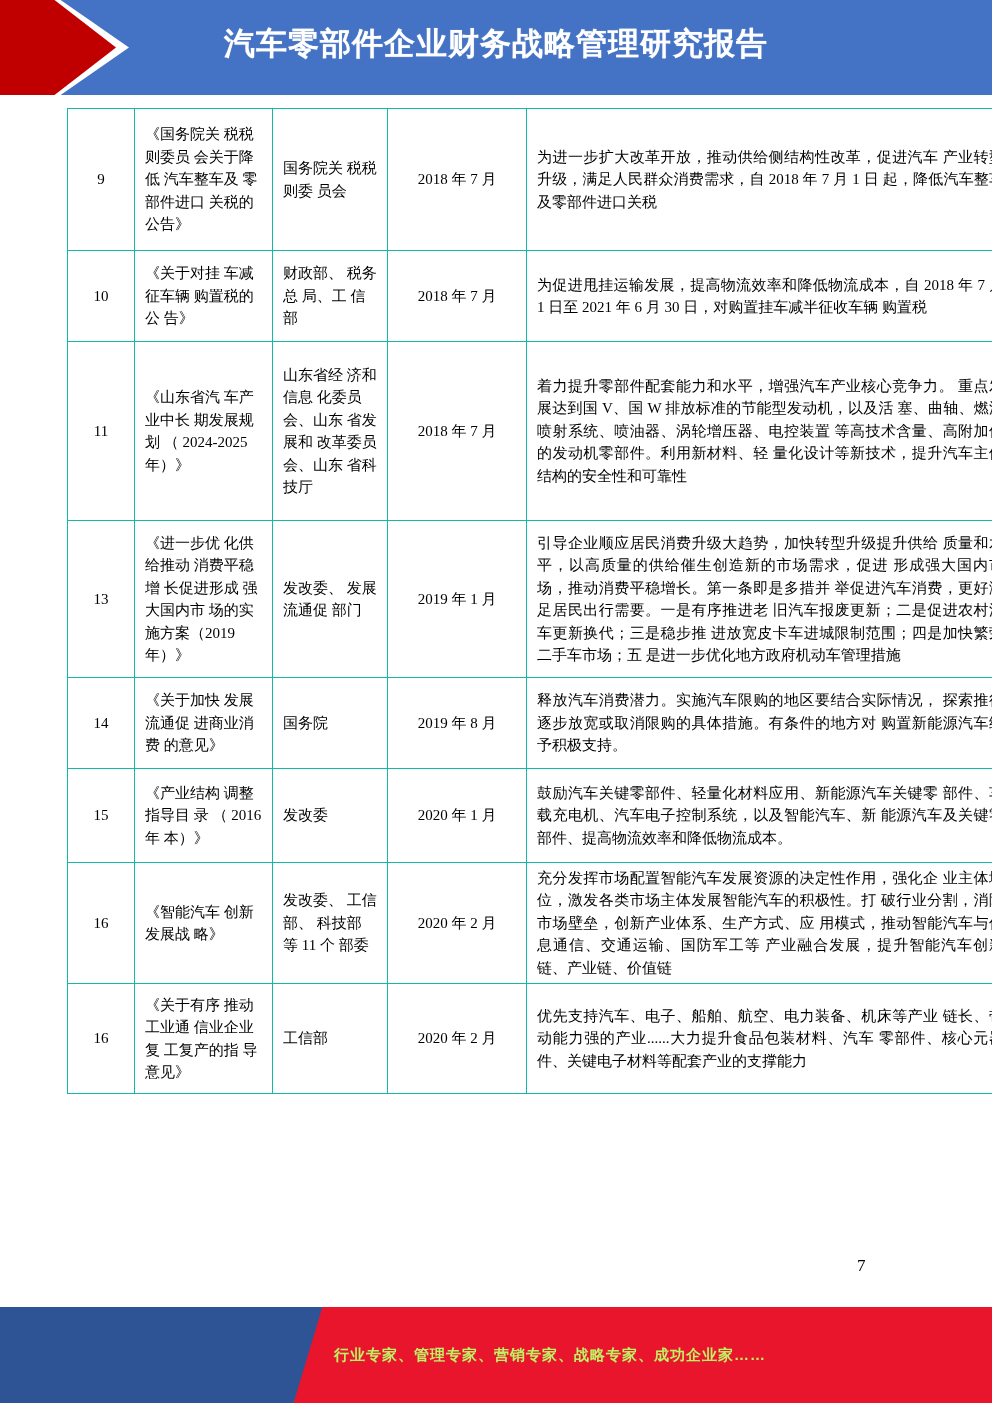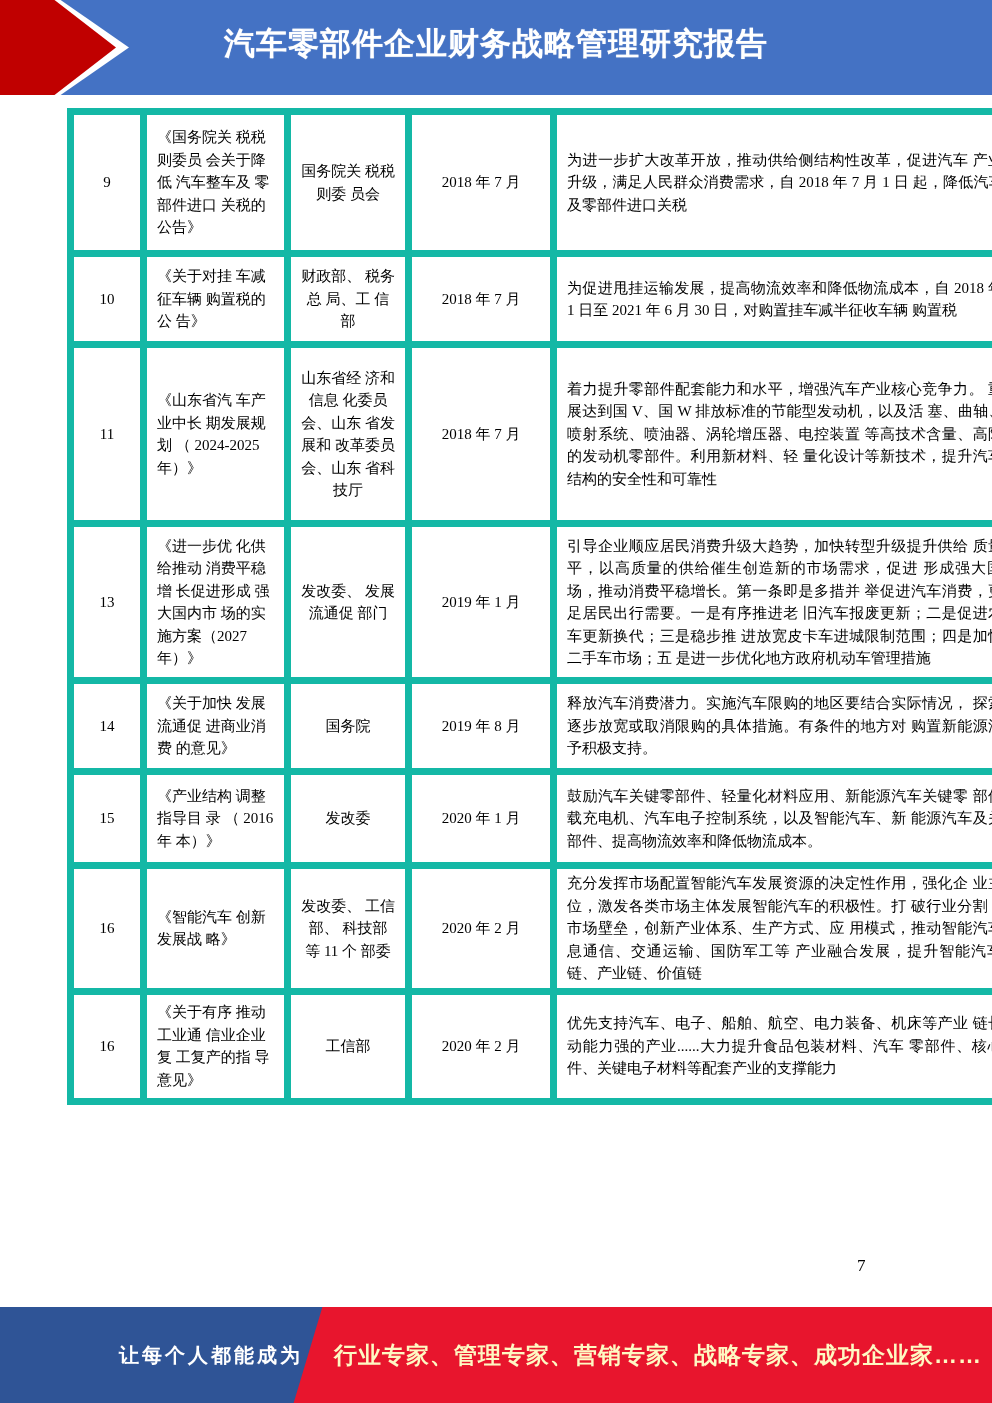--- a/index.html
+++ b/index.html
@@ -26,46 +26,46 @@
     font-family:"Liberation Sans","DejaVu Sans",sans-serif;
     text-shadow:0 0 1px rgba(255,255,255,.6);
   }
 
   
   .policy-table {
     position:absolute; top:108px; left:67px; width:854px;
     border-collapse:collapse; table-layout:fixed;
   }
   .policy-table td {
-    border:7px solid #14b8a6; vertical-align:middle;
+    border:1px solid #14b8a6; vertical-align:middle;
     font-size:15px; line-height:1.5; padding:3px 10px; word-break:break-all;
   }
   .c-no     { width:46px;  text-align:center; }
   .c-name   { width:117px; text-align:left; }
-  .c-agency { width:94px;  text-align:center; }
+  .c-agency { width:94px;  text-align:left; }
   .c-date   { width:118px; text-align:center; white-space:nowrap; }
   .c-desc   { width:467px; text-align:justify; }
 
   
   .page-num { position:absolute; top:1256px; left:857px; font-size:17px; }
 
   
   .footer { position:absolute; top:1307px; left:0; width:992px; height:96px; background:#E8152D; }
   .footer-blue {
     position:absolute; top:0; left:0; width:100%; height:100%; background:#2F5496;
     clip-path:polygon(0 0, 32.5% 0, 29.6% 100%, 0 100%);
   }
   .footer-left-text {
     position:absolute; left:119px; top:0; height:100%; display:flex; align-items:center;
     color:#fff; font-weight:bold; font-size:20px; letter-spacing:3px;
     font-family:"Liberation Sans","DejaVu Sans",sans-serif;
   }
   .footer-right-text {
     position:absolute; left:334px; top:0; height:100%; display:flex; align-items:center;
-    color:#fef9c3; font-weight:bold; font-size:23px; letter-spacing:1px;
+    color:#bef264; font-weight:bold; font-size:15px; letter-spacing:1px;
     font-family:"Liberation Sans","DejaVu Sans",sans-serif;
   }
 </style>
 </head>
 <body>
 
 <div class="page">
 
   <div class="header">
     <div class="arrow-white"></div>
@@ -91,21 +91,21 @@
       </tr>
       <tr style="height:179px;">
         <td class="c-no">11</td>
         <td class="c-name">《山东省汽 车产业中长 期发展规划 （ 2024-2025 年）》</td>
         <td class="c-agency">山东省经 济和信息 化委员 会、山东 省发展和 改革委员 会、山东 省科技厅</td>
         <td class="c-date">2018 年 7 月</td>
         <td class="c-desc">着力提升零部件配套能力和水平，增强汽车产业核心竞争力。 重点发展达到国 V、国 W 排放标准的节能型发动机，以及活 塞、曲轴、燃油喷射系统、喷油器、涡轮增压器、电控装置 等高技术含量、高附加值的发动机零部件。利用新材料、轻 量化设计等新技术，提升汽车主体结构的安全性和可靠性</td>
       </tr>
       <tr style="height:157px;">
         <td class="c-no">13</td>
-        <td class="c-name">《进一步优 化供给推动 消费平稳增 长促进形成 强大国内市 场的实施方案（2027 年）》</td>
+        <td class="c-name">《进一步优 化供给推动 消费平稳增 长促进形成 强大国内市 场的实施方案（2019 年）》</td>
         <td class="c-agency">发改委、 发展流通促 部门</td>
         <td class="c-date">2019 年 1 月</td>
         <td class="c-desc">引导企业顺应居民消费升级大趋势，加快转型升级提升供给 质量和水平，以高质量的供给催生创造新的市场需求，促进 形成强大国内市场，推动消费平稳增长。第一条即是多措并 举促进汽车消费，更好满足居民出行需要。一是有序推进老 旧汽车报废更新；二是促进农村汽车更新换代；三是稳步推 进放宽皮卡车进城限制范围；四是加快繁荣二手车市场；五 是进一步优化地方政府机动车管理措施</td>
       </tr>
       <tr style="height:91px;">
         <td class="c-no">14</td>
         <td class="c-name">《关于加快 发展流通促 进商业消费 的意见》</td>
         <td class="c-agency">国务院</td>
         <td class="c-date">2019 年 8 月</td>
         <td class="c-desc">释放汽车消费潜力。实施汽车限购的地区要结合实际情况， 探索推行逐步放宽或取消限购的具体措施。有条件的地方对 购置新能源汽车给予积极支持。</td>
@@ -131,17 +131,16 @@
         <td class="c-date">2020 年 2 月</td>
         <td class="c-desc">优先支持汽车、电子、船舶、航空、电力装备、机床等产业 链长、带动能力强的产业......大力提升食品包装材料、汽车 零部件、核心元器件、关键电子材料等配套产业的支撑能力</td>
       </tr>
     </tbody>
   </table>
 
   <div class="page-num">7</div>
 
   <div class="footer">
     <div class="footer-blue"></div>
-    <div class="footer-left-text">让每个人都能成为</div>
     <div class="footer-right-text">行业专家、管理专家、营销专家、战略专家、成功企业家……</div>
   </div>
 
 </div>
 
 </body></html>

